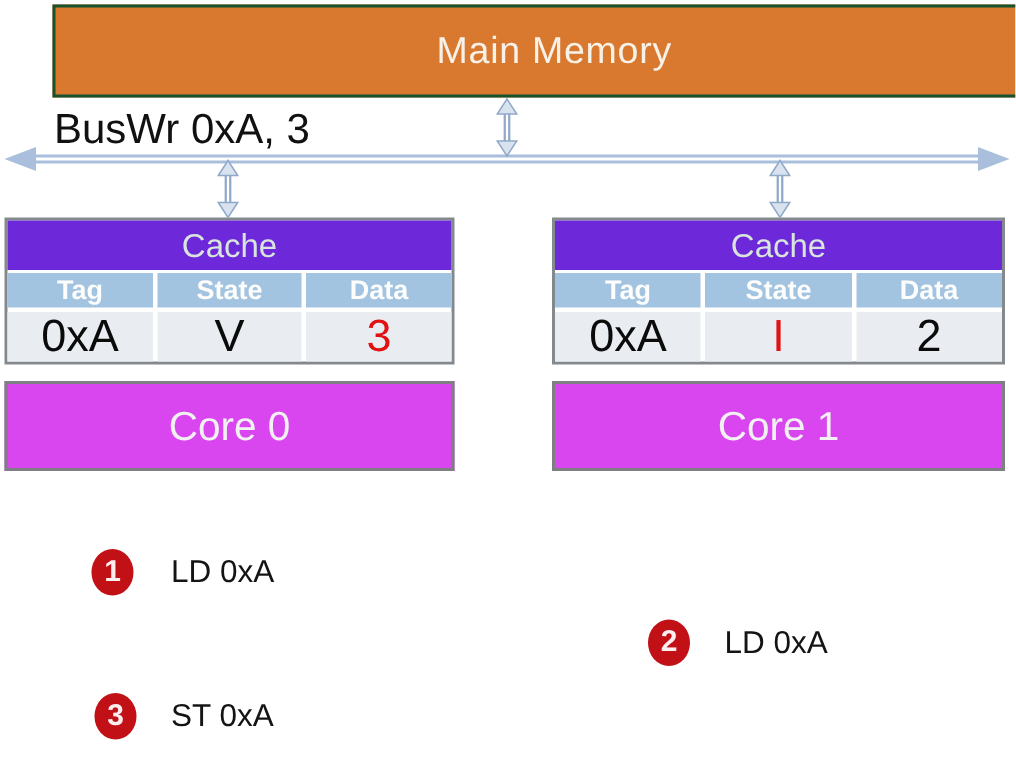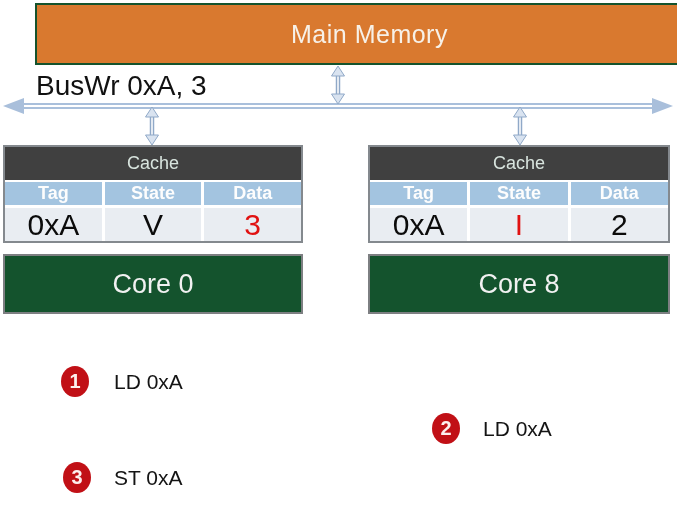--- a/index.html
+++ b/index.html
@@ -32,39 +32,39 @@
 
   
   .cache-box{
     position:absolute;top:145px;height:94px;
     border:2px solid #84898E;background:#ffffff;
     display:flex;flex-direction:column;
   }
   .cache-left{left:3px;width:296px;}
   .cache-right{left:368px;width:298px;}
   .cache-title{
-    background:#404040;color:#D8E4DE;height:33px;flex:0 0 33px;
-    display:flex;align-items:center;justify-content:center;font-size:18px;
+    background:#6d28d9;color:#D8E4DE;height:33px;flex:0 0 33px;
+    display:flex;align-items:center;justify-content:center;font-size:22px;
   }
   .cache-cols{display:flex;gap:3px;margin-top:2px;flex:0 0 23px;}
   .cache-cols .cell{
     flex:1;background:#A3C4E0;color:#FDFDFD;font-weight:bold;font-size:18px;
     display:flex;align-items:center;justify-content:center;
   }
   .cache-vals{display:flex;gap:3px;margin-top:3px;flex:1;justify-content:space-between;}
   .cache-vals .cell{
     flex:1;background:#E9EDF2;color:#0B0B0B;font-size:30px;
     display:flex;align-items:center;justify-content:center;line-height:1;
   }
   .cache-vals .cell.val-red{color:#E11212;}
 
   
   .core-box{
     position:absolute;top:254px;height:56px;
-    background:#14532d;border:2px solid #7D7F82;
+    background:#d946ef;border:2px solid #7D7F82;
     display:flex;align-items:center;justify-content:center;
     color:#F1F1F1;font-size:27px;
   }
   .core-left{left:3px;width:296px;}
   .core-right{left:368px;width:298px;}
 
   
   .step-badge{
     position:absolute;width:28px;height:31px;border-radius:50%;
     background:#C11016;color:#FDEFEF;
@@ -145,21 +145,21 @@
       <div class="cell">0xA</div>
       <div class="cell val-red">I</div>
       <div class="cell">2</div>
     </div>
   </div>
 
   <div class="core-box core-left">
     <span>Core 0</span>
   </div>
   <div class="core-box core-right">
-    <span>Core 8</span>
+    <span>Core 1</span>
   </div>
 
   <div class="step-badge badge-1">
     <span>1</span>
   </div>
   <div class="step-text text-1 mono">LD 0xA</div>
 
   <div class="step-badge badge-2">
     <span>2</span>
   </div>

